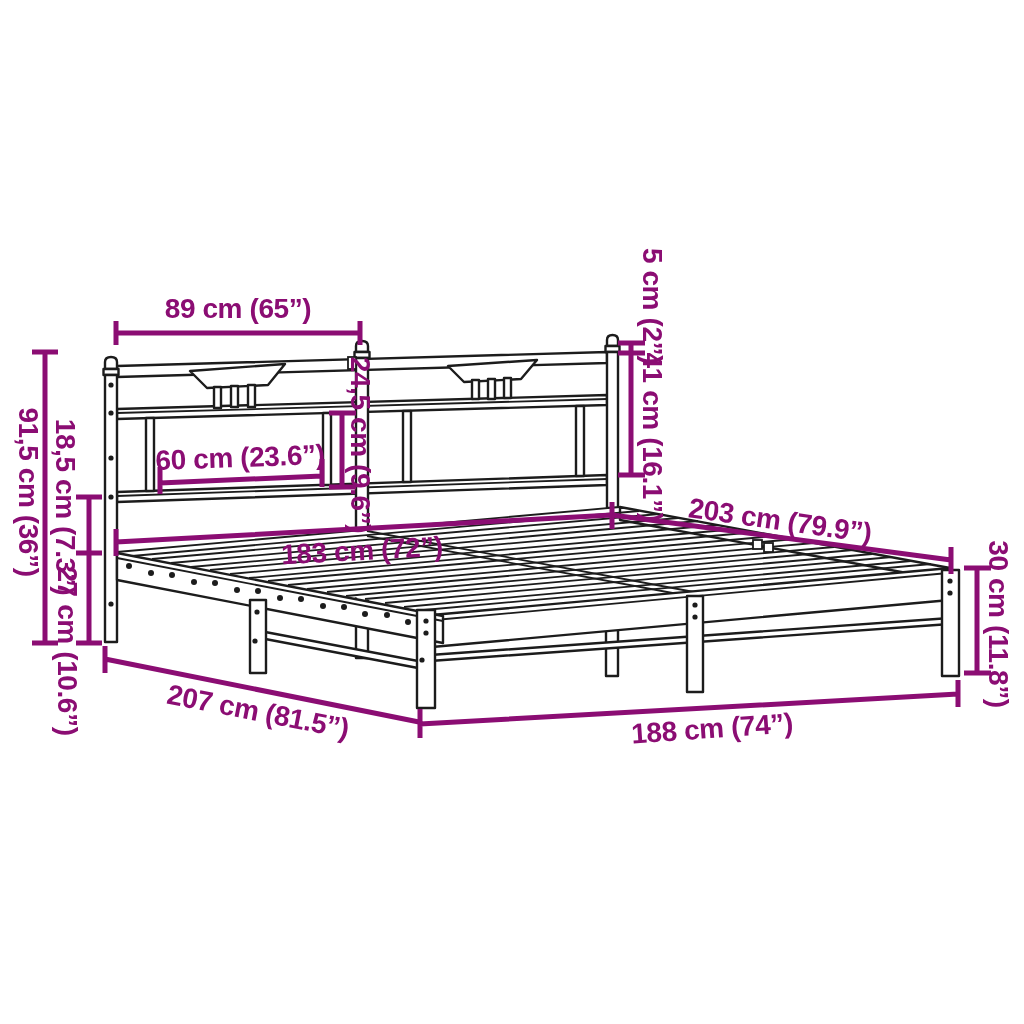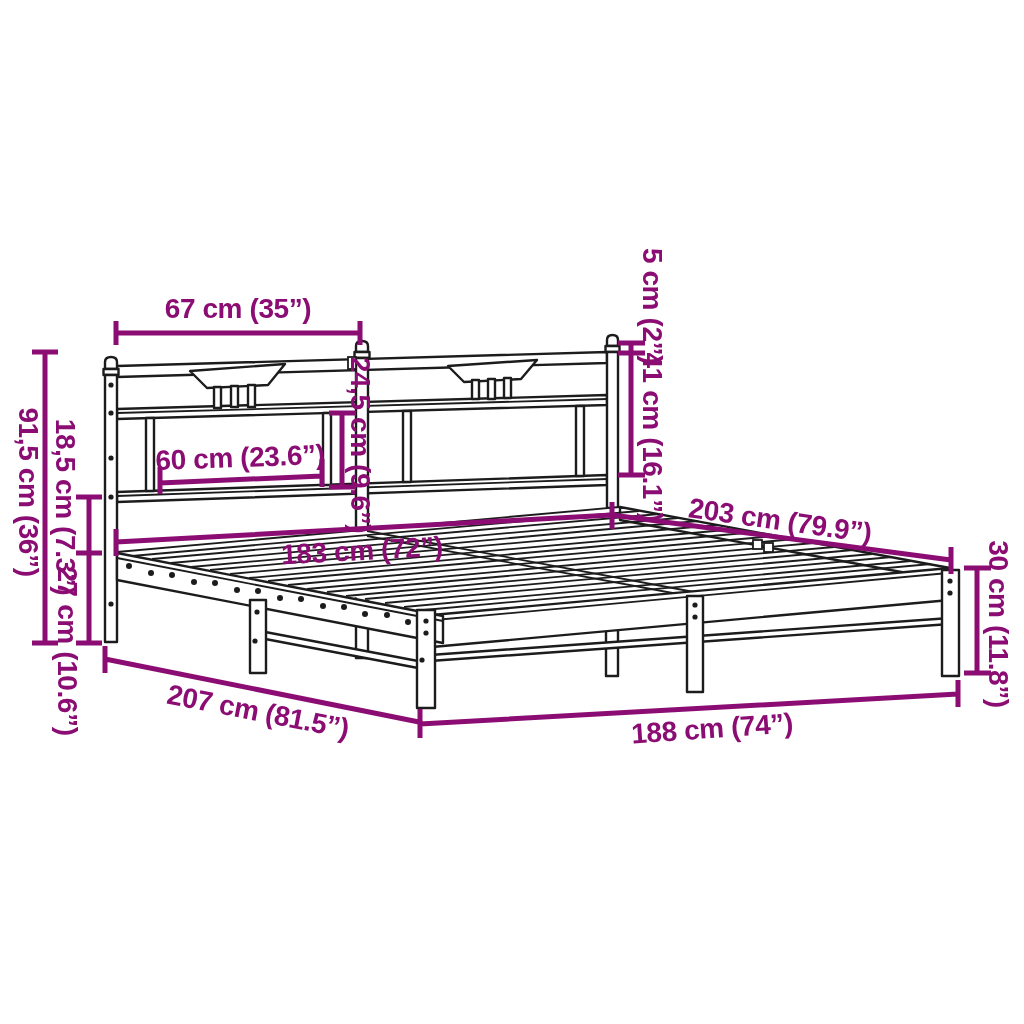--- a/index.html
+++ b/index.html
@@ -183,21 +183,21 @@
       <path class="dim" d="M612 515 L951 560 M951 547 V574"></path>
 
       <path class="dim" d="M977 568 V673 M964 568 H991 M964 673 H991"></path>
 
       <path class="dim" d="M105 659 L419 722 M105 646 V673"></path>
 
       <path class="dim" d="M420 724 L958 694 M420 709 V738 M958 680 V707"></path>
     </g>
   </svg>
 
-  <div class="dim-label" style="left:238px;top:309px;transform:translate(-50%,-50%);">67 cm (35”)</div>
+  <div class="dim-label" style="left:238px;top:309px;transform:translate(-50%,-50%);">89 cm (65”)</div>
 
   <div class="dim-label" style="left:240px;top:458px;transform:translate(-50%,-50%) rotate(-2deg);">60 cm (23.6”)</div>
 
   <div class="dim-label" style="left:360px;top:445px;transform:translate(-50%,-50%) rotate(90deg);">24,5 cm (9.6”)</div>
 
   <div class="dim-label" style="left:652px;top:306px;transform:translate(-50%,-50%) rotate(90deg);">5 cm (2”)</div>
 
   <div class="dim-label" style="left:652px;top:437px;transform:translate(-50%,-50%) rotate(90deg);">41 cm (16.1”)</div>
 
   <div class="dim-label" style="left:28px;top:492px;transform:translate(-50%,-50%) rotate(90deg);">91,5 cm (36”)</div>

